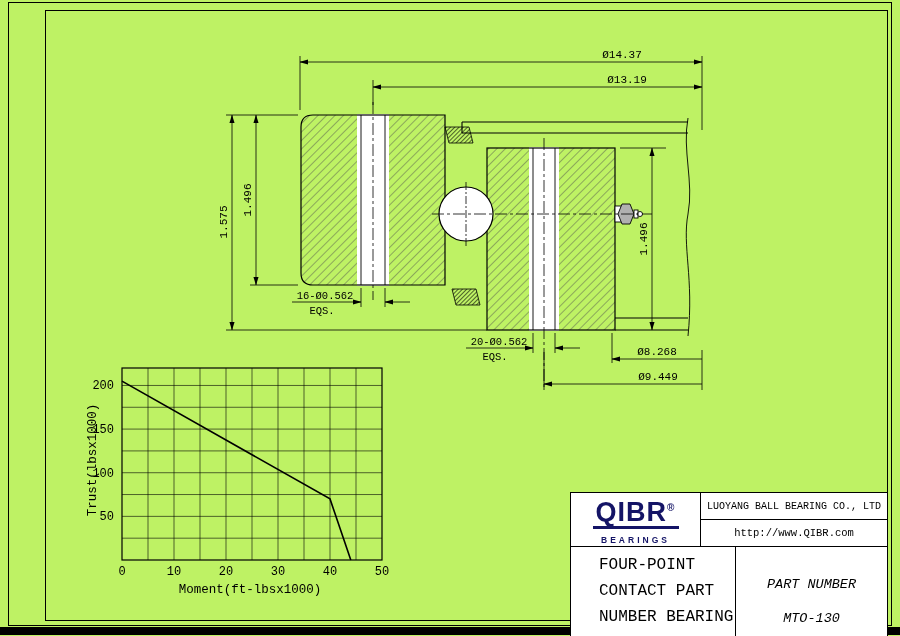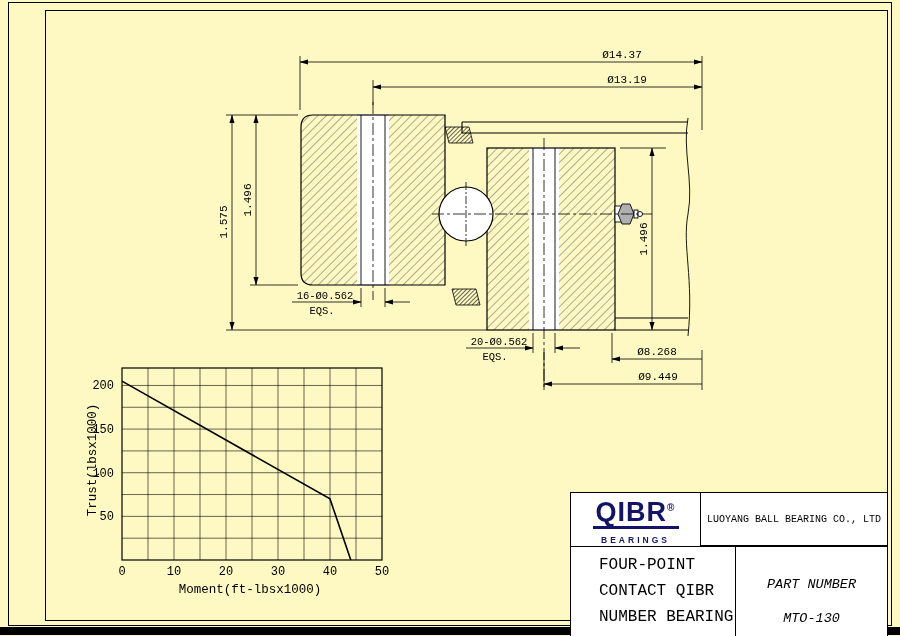--- a/index.html
+++ b/index.html
@@ -1,18 +1,18 @@
 <!DOCTYPE html>
 <html><head>
 <meta charset="utf-8">
 <style>
   * { margin:0; padding:0; box-sizing:border-box; }
   html,body { width:900px; height:636px; background:#fff; }
   body { font-family:"Liberation Mono","DejaVu Sans Mono",monospace; color:#000; }
-  .page { position:relative; width:900px; height:636px; background:#fef9c3; overflow:hidden; }
+  .page { position:relative; width:900px; height:636px; background:#bef264; overflow:hidden; }
   .paper-edge { position:absolute; left:8px; top:2px; width:884px; height:624px; border:1px solid #000; }
   .bottom-bar { position:absolute; left:0; top:627px; width:900px; height:8px; background:#000; }
   .frame { position:absolute; left:45px; top:10px; width:843px; height:611px; border:1.5px solid #000; }
   svg.draw { position:absolute; left:0; top:0; }
   svg text { font-family:"Liberation Mono","DejaVu Sans Mono",monospace; fill:#000; }
 
   .title-block { position:absolute; left:570px; top:492px; width:318px; height:165px; background:#fff;
                  border:1.5px solid #000; display:flex; flex-direction:column; }
   .tb-row1 { display:flex; height:54px; border-bottom:1.5px solid #000; }
   .tb-logo-cell { width:130px; border-right:1.5px solid #000; display:flex; flex-direction:column; align-items:center; justify-content:center; }
@@ -187,26 +187,27 @@
     <div class="tb-row1">
       <div class="tb-logo-cell">
         <div class="logo-line">
           <span class="logo-colored" style="color: rgb(20, 20, 102);">QIBR</span><span class="logo-reg logo-colored" style="color: rgb(20, 20, 102);">®</span>
         </div>
         <div class="logo-underline logo-colored-bg" style="background-color: rgb(20, 20, 102);"></div>
         <div class="logo-sub logo-colored" style="color: rgb(20, 20, 102);">BEARINGS</div>
       </div>
       <div class="tb-company-cell">
         <div class="tb-company">LUOYANG BALL BEARING CO., LTD</div>
+        <div class="tb-website">http://www.QIBR.com</div>
       </div>
     </div>
     <div class="tb-row2">
       <div class="tb-product">
         <div>FOUR-POINT</div>
-        <div>CONTACT QIBR</div>
+        <div>CONTACT PART</div>
         <div>NUMBER BEARING</div>
       </div>
       <div class="tb-part">
         <div>PART NUMBER</div>
         <div>MTO-130</div>
       </div>
     </div>
   </div>
 </div>
 

